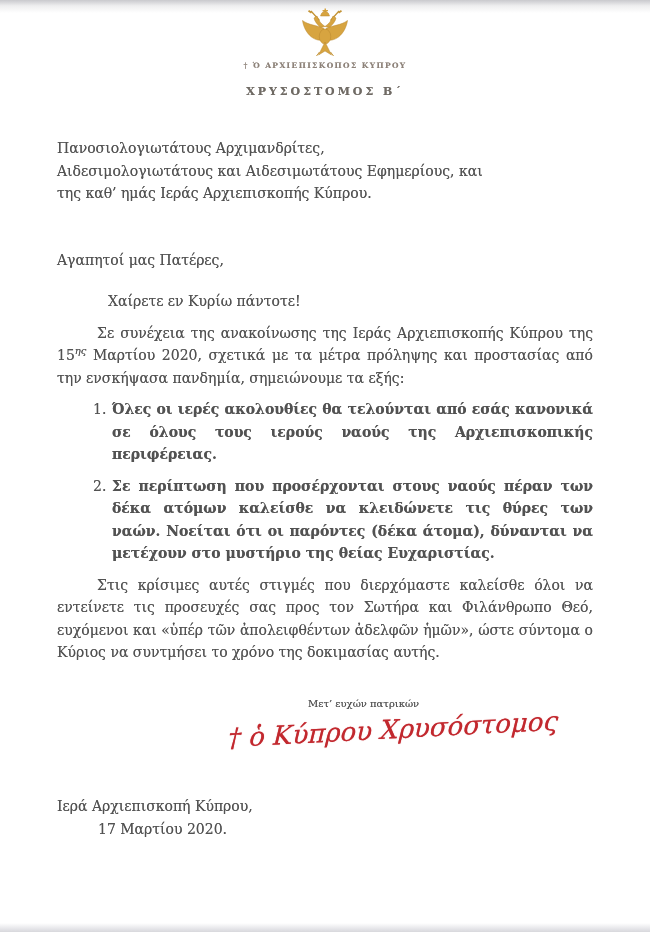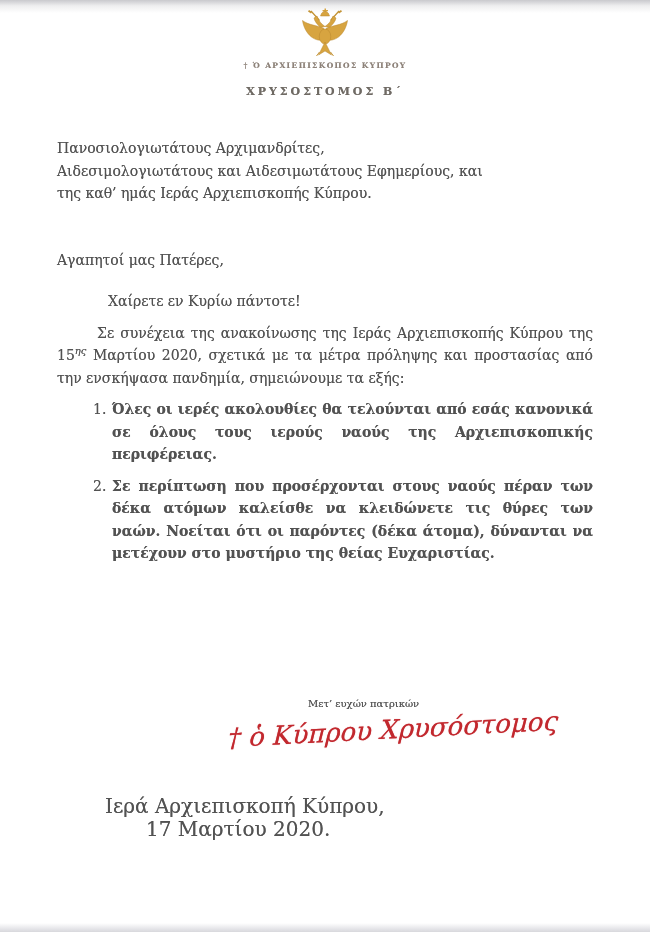--- a/index.html
+++ b/index.html
@@ -32,22 +32,22 @@
   .num{width:19px;flex:none;}
   .li-text{flex:1;text-align:justify;font-weight:bold;}
 
   .valediction{position:absolute;left:308px;top:698px;font-size:10px;
     text-shadow:0 0 .6px rgba(82,82,82,.7);}
   .signature{position:absolute;left:228px;top:716px;width:270px;
     font-size:26px;font-style:italic;white-space:nowrap;
     color:#c2282e;transform:rotate(-3deg) skewX(-6deg);
     text-shadow:0 0 .7px rgba(194,40,46,.8);}
 
-  .footer{position:absolute;left:57px;top:795px;font-size:20px;line-height:22.5px;
-    text-shadow:0 0 .6px rgba(82,82,82,.7);margin-left:48px;}
+  .footer{position:absolute;left:57px;top:795px;font-size:14px;line-height:22.5px;
+    text-shadow:0 0 .6px rgba(82,82,82,.7);}
   .footer-l2{padding-left:41px;}
 </style>
 </head>
 <body>
 
 <div class="page">
   <div class="edge-top"></div>
 
   <div class="letterhead">
     <svg class="lh-emblem" width="58" height="50" viewBox="0 0 116 100" aria-hidden="true">
@@ -85,20 +85,21 @@
       <div class="list-item">
         <span class="num">1.</span>
         <span class="li-text">Όλες οι ιερές ακολουθίες θα τελούνται από εσάς κανονικά σε όλους τους ιερούς ναούς της Αρχιεπισκοπικής περιφέρειας.</span>
       </div>
       <div class="list-item">
         <span class="num">2.</span>
         <span class="li-text">Σε περίπτωση που προσέρχονται στους ναούς πέραν των δέκα ατόμων καλείσθε να κλειδώνετε τις θύρες των ναών. Νοείται ότι οι παρόντες (δέκα άτομα), δύνανται να μετέχουν στο μυστήριο της θείας Ευχαριστίας.</span>
       </div>
     </div>
 
+    <p class="para">Στις κρίσιμες αυτές στιγμές που διερχόμαστε καλείσθε όλοι να εντείνετε τις προσευχές σας προς τον Σωτήρα και Φιλάνθρωπο Θεό, ευχόμενοι και «ὑπέρ τῶν ἀπολειφθέντων ἀδελφῶν ἡμῶν», ώστε σύντομα ο Κύριος να συντμήσει το χρόνο της δοκιμασίας αυτής.</p>
   </div>
 
   <div class="valediction">Μετ’ ευχών πατρικών</div>
 
   <div class="signature">† ὁ Κύπρου Χρυσόστομος</div>
 
   <div class="footer">
     <div>Ιερά Αρχιεπισκοπή Κύπρου,</div>
     <div class="footer-l2">17 Μαρτίου 2020.</div>
   </div>

